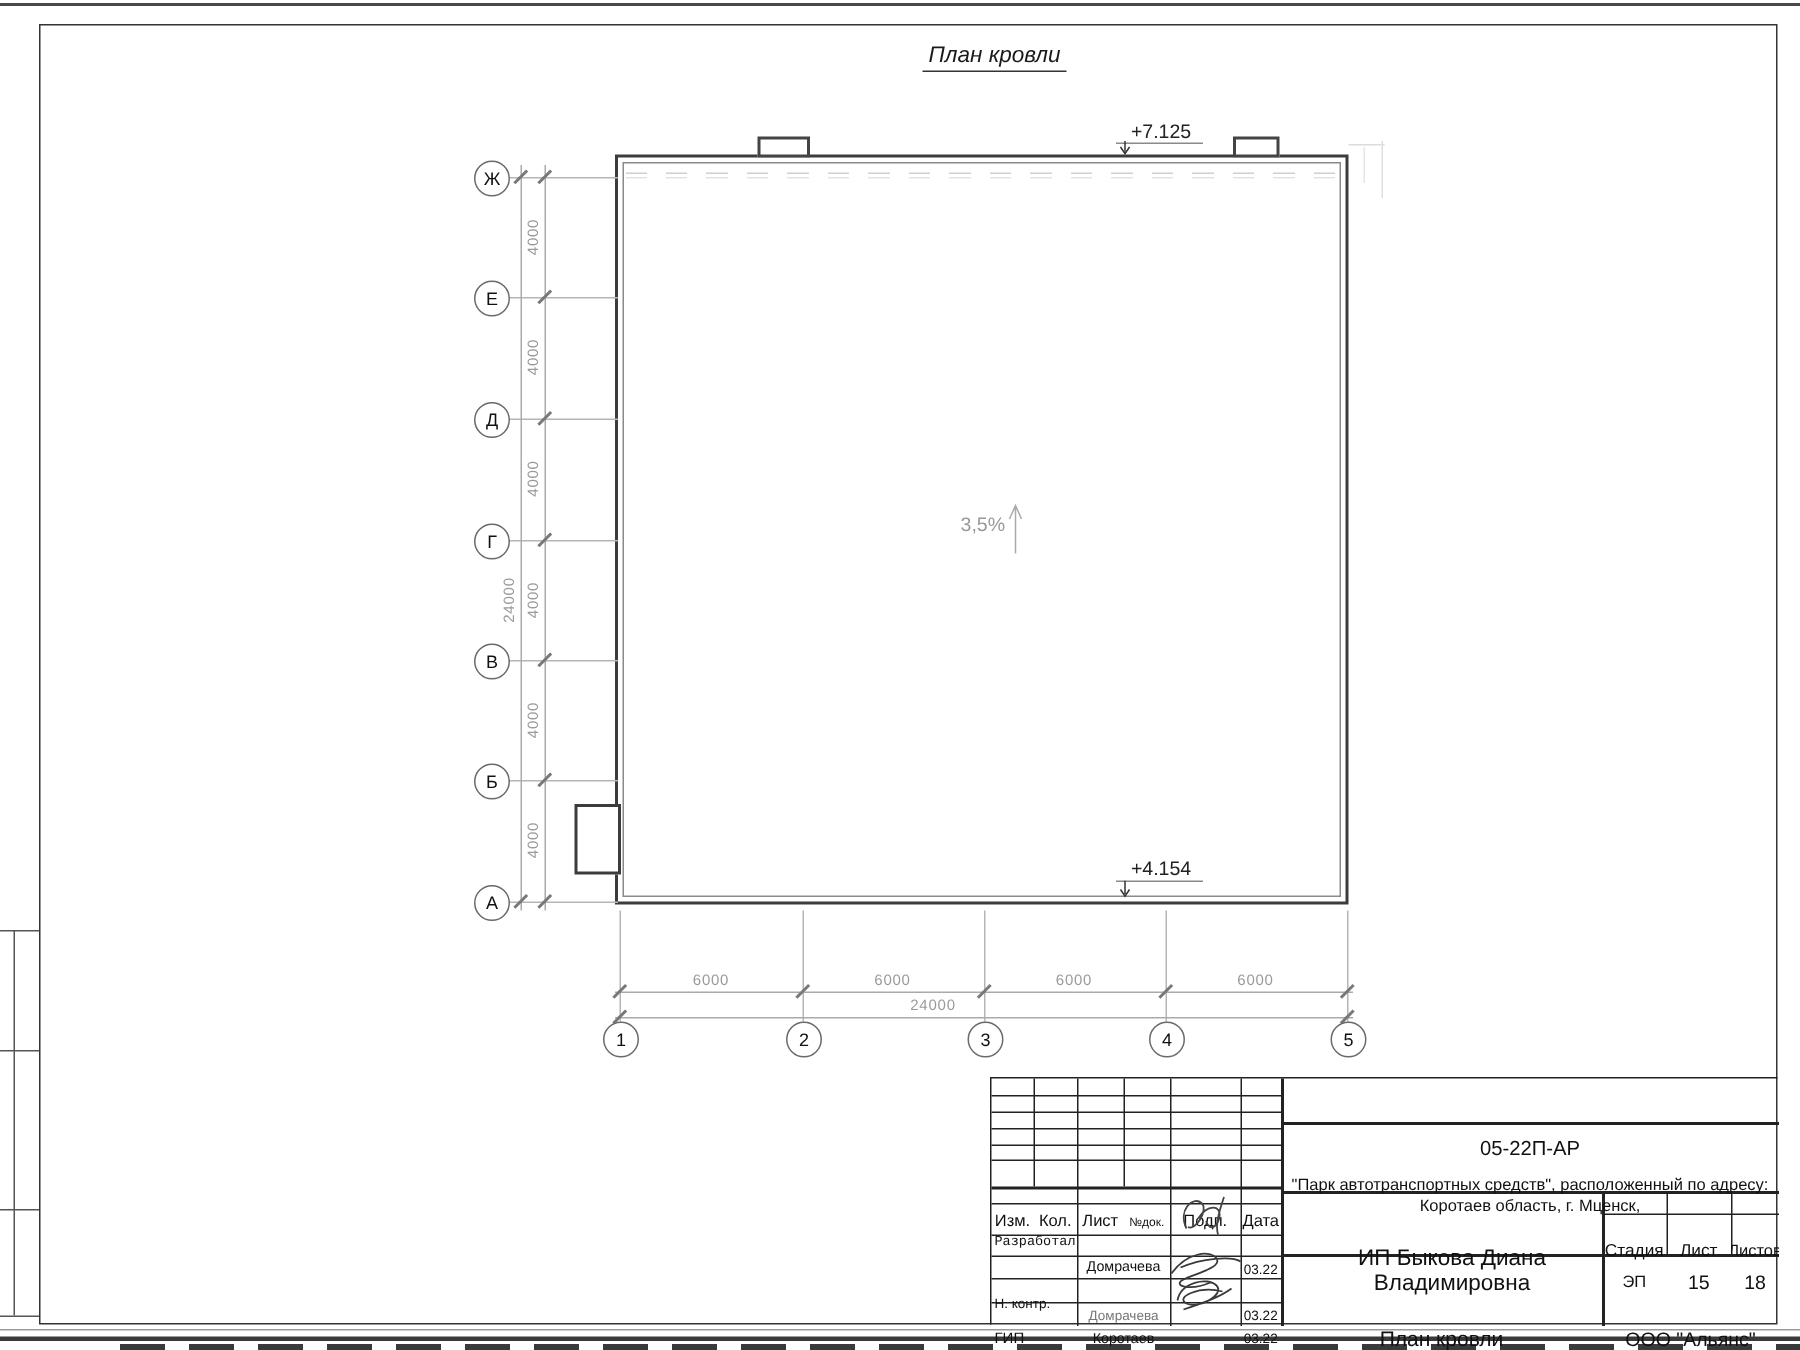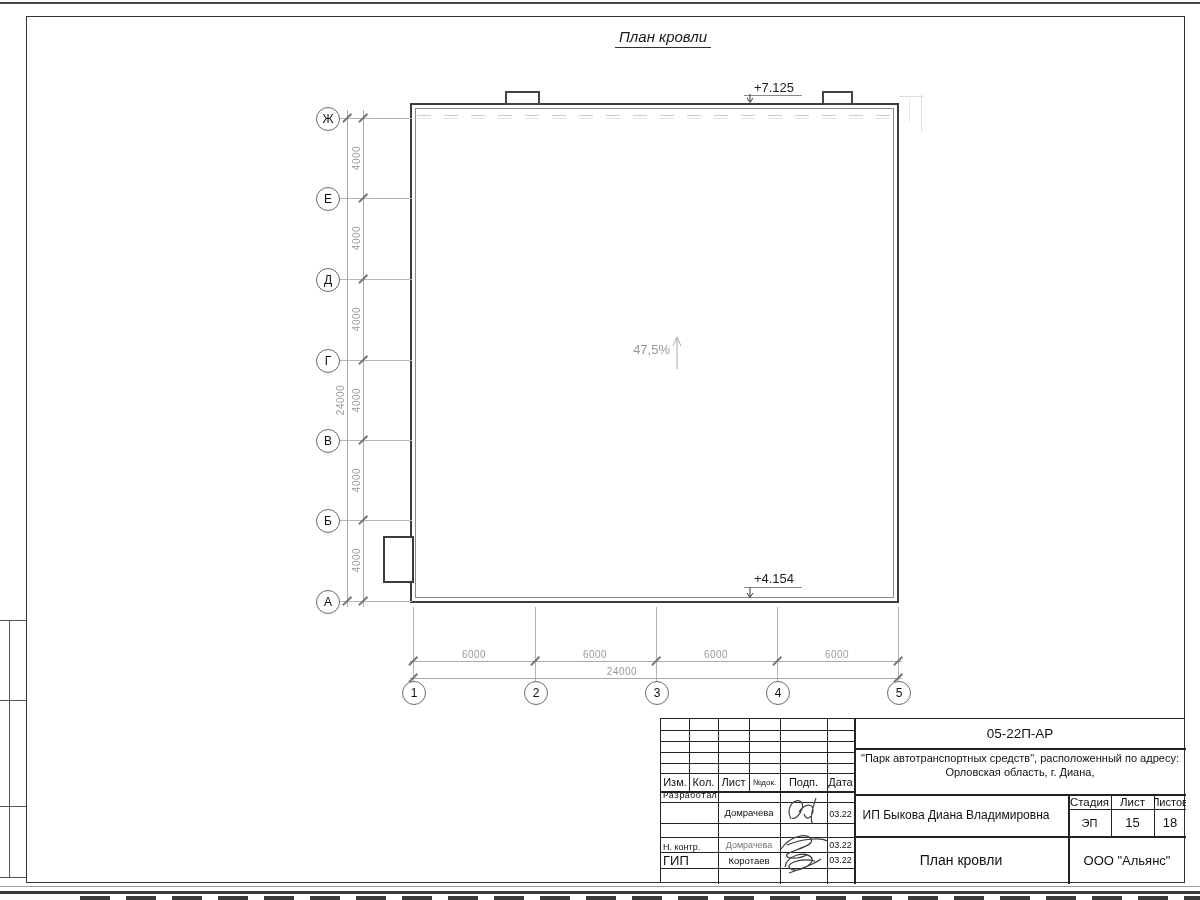--- a/index.html
+++ b/index.html
@@ -14,21 +14,21 @@
   .dimtext.rot{transform:translate(-50%,-50%) rotate(-90deg);}
   .bubble{position:absolute;width:22px;height:22px;border:1px solid #6a6a6a;border-radius:50%;
           background:#fff;display:flex;align-items:center;justify-content:center;
           font-size:12px;color:#111;}
   .axisline{position:absolute;height:1px;background:#b5b5b5;}
   .elev{position:absolute;font-size:13px;color:#222;white-space:nowrap;}
   .tb{position:absolute;left:660px;top:718px;width:525px;height:165px;
       border-top:1.5px solid #222;border-left:1.5px solid #222;box-sizing:border-box;}
   .tbl{position:absolute;background:#222;}
   .tbtext{position:absolute;display:flex;align-items:center;justify-content:center;
-          text-align:center;color:#111;}
+          text-align:center;color:#111;margin-top:32px;}
   .dash-strip{position:absolute;height:4px;}
   svg{display:block;}
 </style>
 </head>
 <body>
 
 <div id="page">
 
   <div class="abs" style="left:0;top:2px;width:1200px;height:2px;background:#4a4a4a;"></div>
   <div class="abs" style="left:0;top:886px;width:1200px;height:1px;background:#9a9a9a;"></div>
@@ -157,21 +157,21 @@
   <svg class="abs" style="left:745px;top:94px;" width="10" height="10" viewBox="0 0 10 10">
     <path d="M5 0 L5 7 M2 4 L5 8.5 L8 4" stroke="#333" stroke-width="1" fill="none"></path>
   </svg>
 
   <div class="elev" style="left:744px;top:571px;width:60px;text-align:center;">+4.154</div>
   <div class="hl" style="left:744px;top:587px;width:58px;background:#8a8a8a;"></div>
   <svg class="abs" style="left:745px;top:587px;" width="10" height="12" viewBox="0 0 10 12">
     <path d="M5 0 L5 9 M2 6 L5 10.5 L8 6" stroke="#333" stroke-width="1" fill="none"></path>
   </svg>
 
-  <div class="abs" style="left:626px;top:342px;width:44px;text-align:right;font-size:13px;color:#999;">47,5%</div>
+  <div class="abs" style="left:626px;top:342px;width:44px;text-align:right;font-size:13px;color:#999;">3,5%</div>
   <svg class="abs" style="left:670px;top:334px;" width="14" height="36" viewBox="0 0 14 36">
     <path d="M7 35 L7 4 M3 12 L7 3 L11 12" stroke="#aaa" stroke-width="1" fill="none"></path>
   </svg>
 
   <div class="tb">
 
     <div class="tbl" style="left:193px;top:0;width:1.5px;height:165px;"></div>
 
     <div class="tbl" style="left:0;top:11px;width:193px;height:1px;"></div>
     <div class="tbl" style="left:0;top:22px;width:193px;height:1px;"></div>
@@ -196,25 +196,25 @@
     <div class="tbtext" style="left:28px;top:54px;width:29px;height:18px;font-size:11px;">Кол.</div>
     <div class="tbtext" style="left:57px;top:54px;width:31px;height:18px;font-size:11px;">Лист</div>
     <div class="tbtext" style="left:88px;top:54px;width:31px;height:18px;font-size:8px;">№док.</div>
     <div class="tbtext" style="left:119px;top:54px;width:47px;height:18px;font-size:11px;">Подп.</div>
     <div class="tbtext" style="left:166px;top:54px;width:27px;height:18px;font-size:11px;">Дата</div>
 
     <div class="tbtext" style="left:2px;top:66px;width:55px;height:21px;justify-content:flex-start;font-size:9px;font-family:Liberation Mono, monospace;">Разработал</div>
     <div class="tbtext" style="left:57px;top:83px;width:62px;height:21px;font-size:9.5px;">Домрачева</div>
     <div class="tbtext" style="left:166px;top:85px;width:27px;height:19px;font-size:9px;">03.22</div>
 
-    <div class="tbtext" style="left:2px;top:120px;width:55px;height:15px;justify-content:flex-start;font-size:9px;">Н. контр.</div>
+    <div class="tbtext" style="left:2px;top:110px;width:55px;height:15px;justify-content:flex-start;font-size:9px;">Н. контр.</div>
     <div class="tbtext" style="left:57px;top:118px;width:62px;height:15px;font-size:9px;color:#777;">Домрачева</div>
     <div class="tbtext" style="left:166px;top:118px;width:27px;height:15px;font-size:9px;">03.22</div>
 
-    <div class="tbtext" style="left:2px;top:133px;width:55px;height:16px;justify-content:flex-start;font-size:13px;">ГИП</div>
+    <div class="tbtext" style="left:2px;top:133px;width:55px;height:16px;justify-content:flex-start;font-size:10px;">ГИП</div>
     <div class="tbtext" style="left:57px;top:133px;width:62px;height:16px;font-size:9.5px;">Коротаев</div>
     <div class="tbtext" style="left:166px;top:133px;width:27px;height:16px;font-size:9px;">03.22</div>
 
     <svg class="abs" style="left:122px;top:76px;" width="44" height="32" viewBox="0 0 44 32">
       <path d="M8 24 C2 12 12 2 18 7 C23 11 14 26 9 23 M16 17 C22 8 31 8 30 16 C29 22 24 27 21 19 M33 3 C30 12 27 21 29 28" stroke="#444" stroke-width="1.2" fill="none"></path>
     </svg>
     <svg class="abs" style="left:116px;top:112px;" width="52" height="44" viewBox="0 0 52 44">
       <path d="M4 18 C14 4 30 2 34 8 C38 14 20 18 12 22 C4 26 16 30 30 24 M10 14 C24 8 44 6 50 10" stroke="#3a3a3a" stroke-width="1.2" fill="none"></path>
       <path d="M8 36 C10 24 28 20 34 26 C40 32 22 42 14 38 C6 34 22 26 38 30 M12 42 C24 38 36 34 44 28" stroke="#3a3a3a" stroke-width="1.2" fill="none"></path>
     </svg>
@@ -223,23 +223,23 @@
     <div class="tbl" style="left:193px;top:75px;width:332px;height:1.5px;"></div>
     <div class="tbl" style="left:193px;top:117px;width:332px;height:1.5px;"></div>
     <div class="tbl" style="left:407px;top:75px;width:1.5px;height:90px;"></div>
     <div class="tbl" style="left:450px;top:75px;width:1px;height:42px;"></div>
     <div class="tbl" style="left:493px;top:75px;width:1px;height:42px;"></div>
     <div class="tbl" style="left:407px;top:90px;width:118px;height:1px;"></div>
 
     <div class="tbtext" style="left:193px;top:0;width:332px;height:29px;font-size:13.5px;">05-22П-АР</div>
     <div class="tbtext" style="left:196px;top:29px;width:326px;height:46px;font-size:11px;line-height:14px;display:block;padding-top:3px;">
       <div>"Парк автотранспортных средств",  расположенный по адресу:</div>
-      <div>Орловская область, г. Диана,</div>
-    </div>
-    <div class="tbtext" style="left:188px;top:75px;width:214px;height:42px;font-size:12px;">ИП Быкова Диана Владимировна</div>
+      <div>Коротаев область, г. Мценск,</div>
+    </div>
+    <div class="tbtext" style="left:200px;top:75px;width:214px;height:42px;font-size:15px;">ИП Быкова Диана Владимировна</div>
     <div class="tbtext" style="left:407px;top:75px;width:43px;height:15px;font-size:11.5px;text-align:right;">Стадия</div>
     <div class="tbtext" style="left:450px;top:75px;width:43px;height:15px;font-size:11.5px;">Лист</div>
     <div class="tbtext" style="left:493px;top:75px;width:32px;height:15px;font-size:11px;overflow:hidden;">Листов</div>
     <div class="tbtext" style="left:407px;top:90px;width:43px;height:27px;font-size:11px;">ЭП</div>
     <div class="tbtext" style="left:450px;top:90px;width:43px;height:27px;font-size:13px;">15</div>
     <div class="tbtext" style="left:493px;top:90px;width:32px;height:27px;font-size:13px;">18</div>
     <div class="tbtext" style="left:193px;top:117px;width:214px;height:48px;font-size:14px;">План кровли</div>
     <div class="tbtext" style="left:407px;top:117px;width:118px;height:48px;font-size:13px;">ООО "Альянс"</div>
   </div>
 

